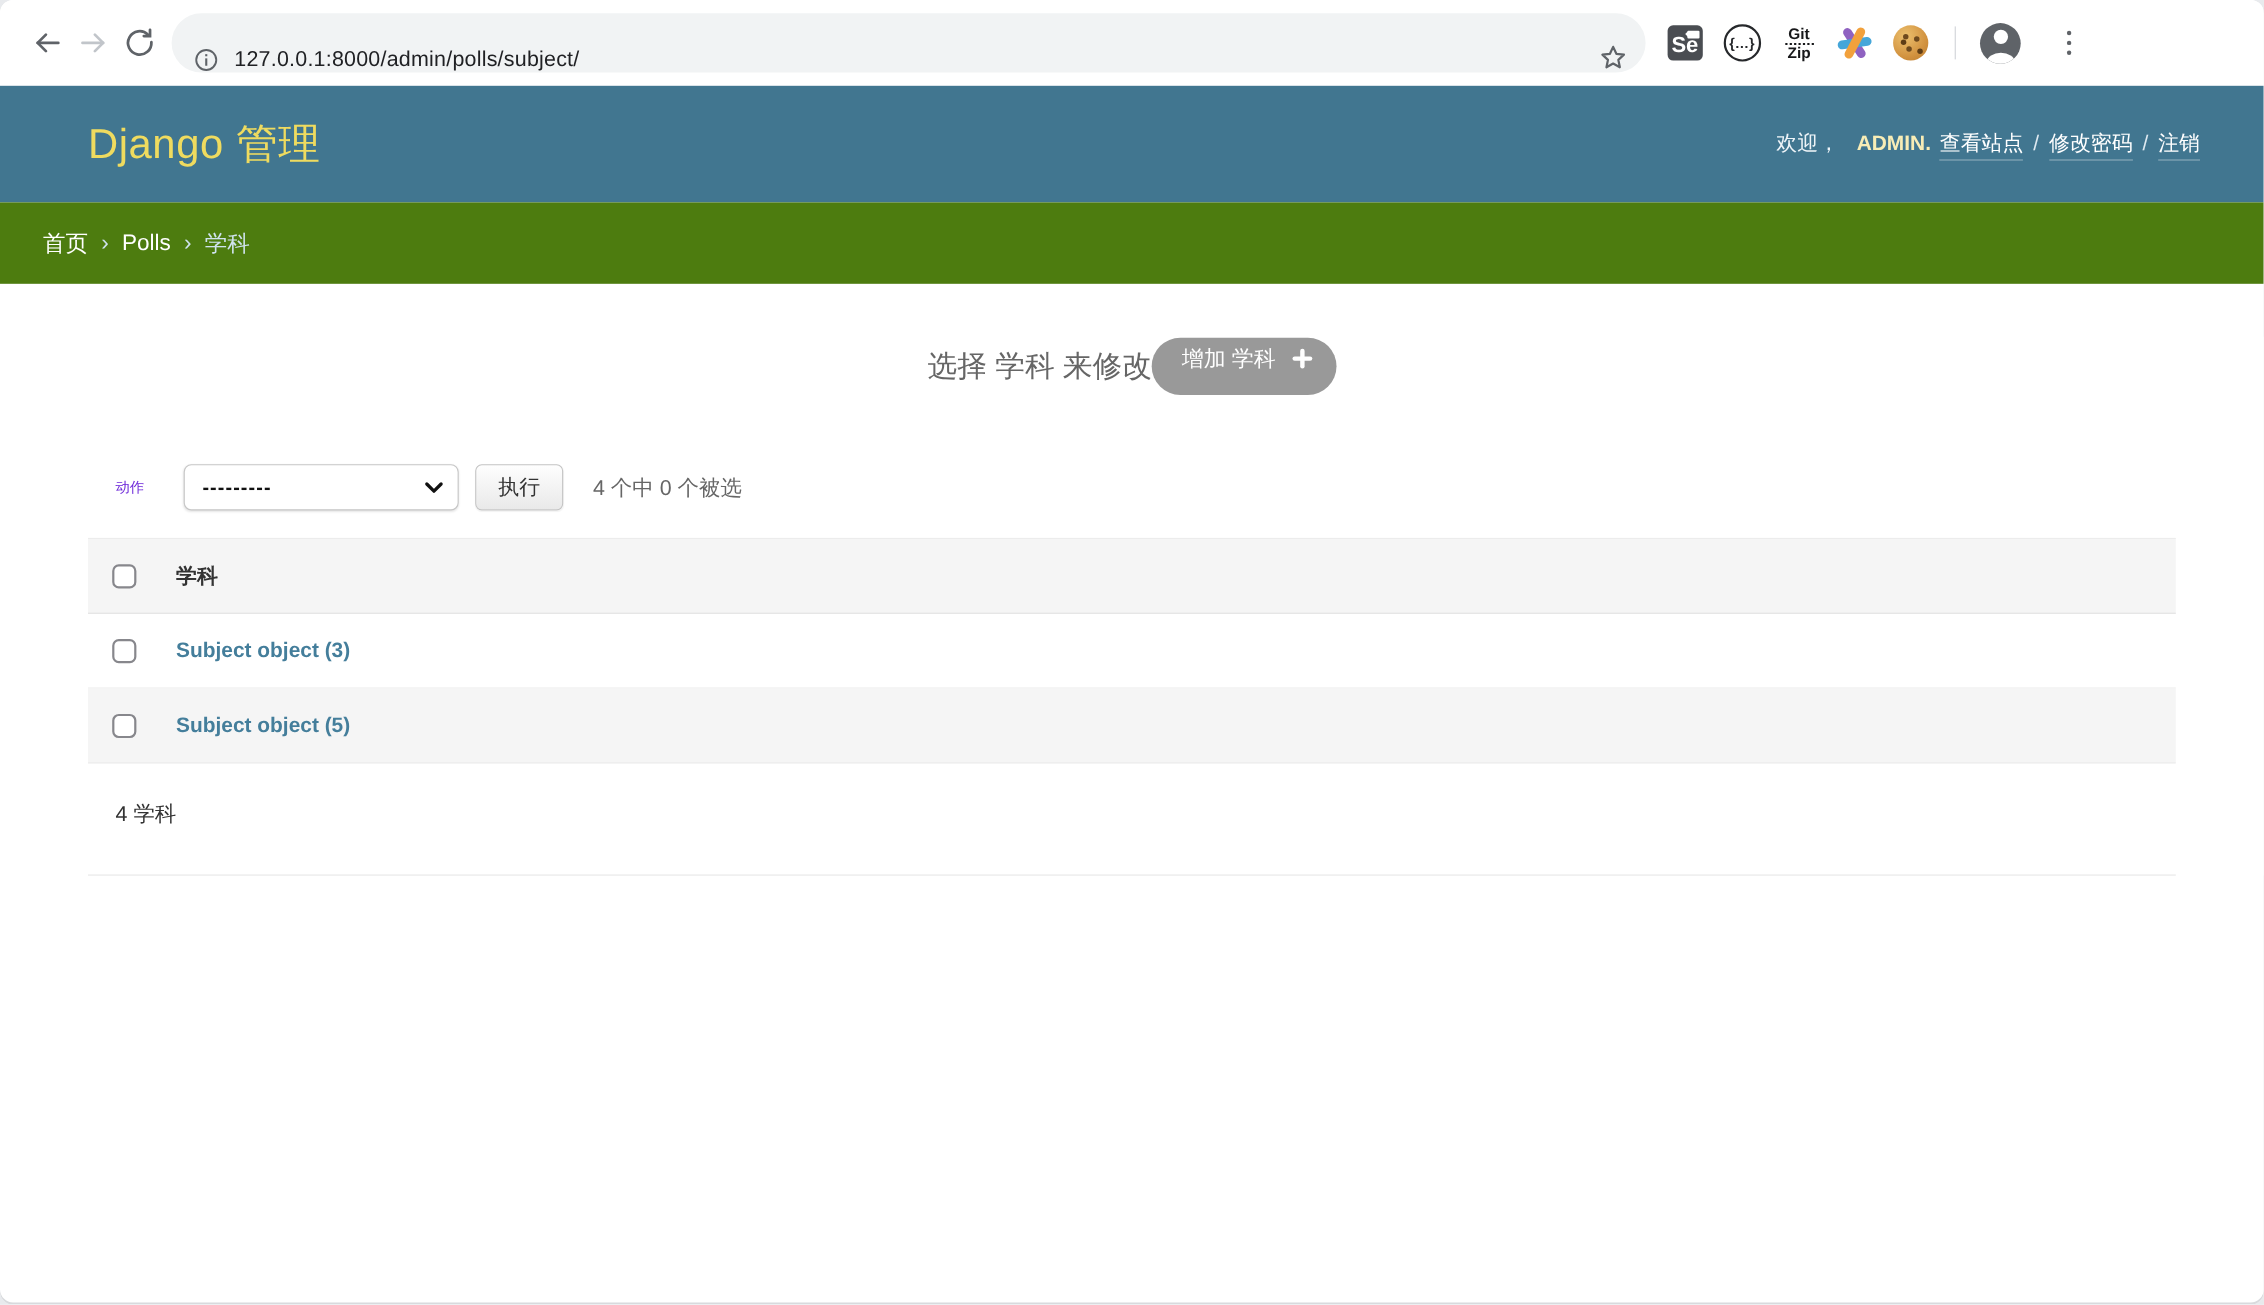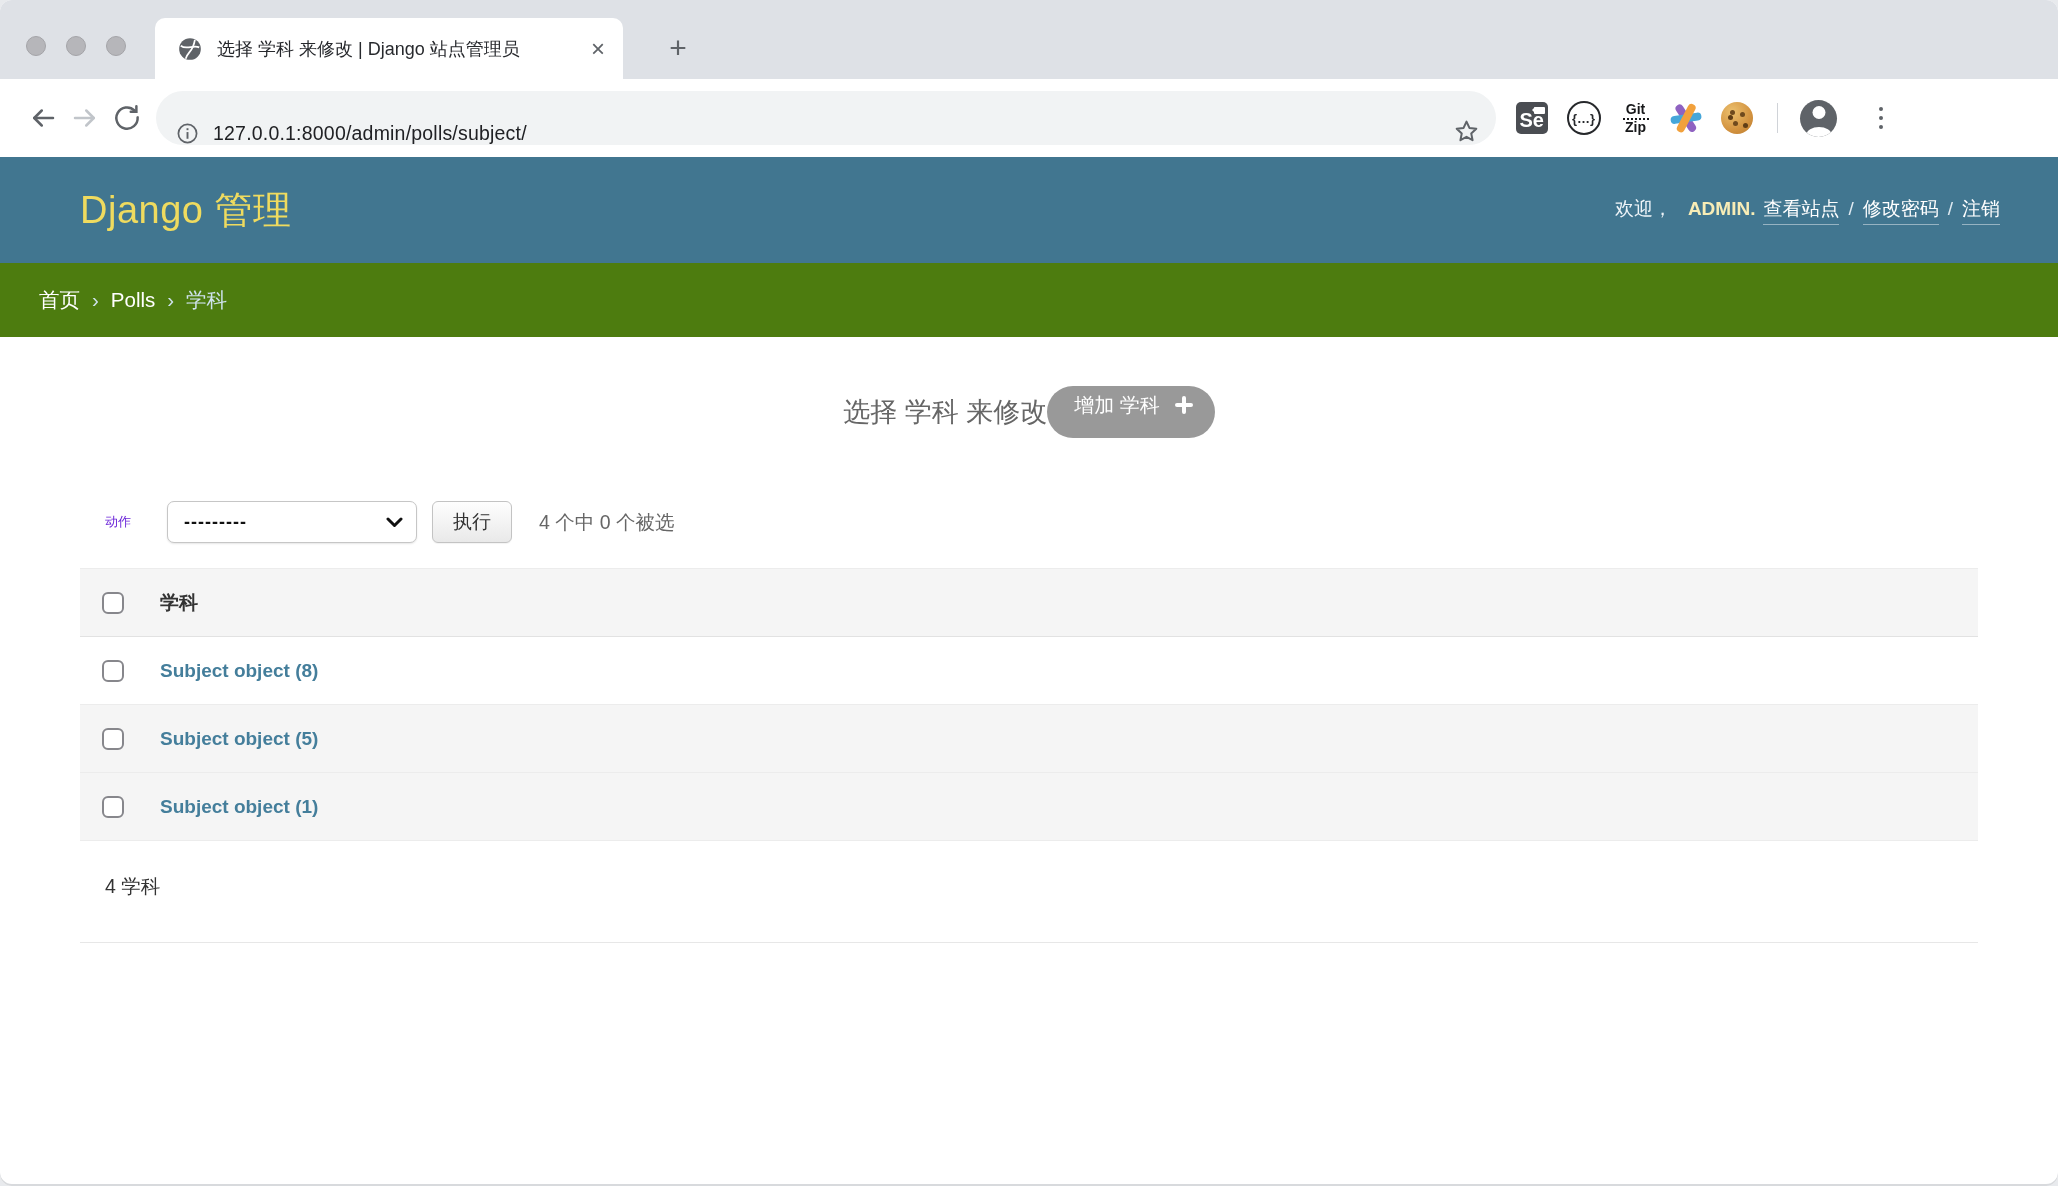--- a/index.html
+++ b/index.html
@@ -106,39 +106,20 @@
   .col-header { font-size:19px; font-weight:bold; color:#333; }
   .row-link { font-size:19px; font-weight:bold; color:#447e9b; text-decoration:none; }
 
   .paginator { padding:32px 0 42px 25px; font-size:19.5px; color:#333; border-bottom:1px solid #e7e7e7; }
 </style>
 </head>
 <body>
 
 <div class="window">
 
-  <div class="tabstrip">
-    <div class="traffic-lights">
-      <span class="light"></span>
-      <span class="light"></span>
-      <span class="light"></span>
-    </div>
-    <div class="tab">
-      <svg class="favicon" viewBox="0 0 24 24">
-        <circle cx="12" cy="12" r="10" fill="#5f6368"></circle>
-        <path d="M3.5 9 C9 13.5, 15 7.5, 20.5 10.5" stroke="#fff" stroke-width="1.6" fill="none"></path>
-        <path d="M8 21 C10 14, 14.5 15.5, 16.5 3.5" stroke="#fff" stroke-width="1.6" fill="none"></path>
-      </svg>
-      <div class="tab-title-clip">
-        <span>选择 学科 来修改 | Django 站点管理员</span>
-      </div>
-      <span class="tab-close">×</span>
-    </div>
-    <div class="newtab">+</div>
-  </div>
 
   <div class="toolbar">
     <span class="nav-icon">
       <svg width="30" height="30" viewBox="0 0 24 24" fill="none" stroke="#5f6368" stroke-width="2" stroke-linecap="round" stroke-linejoin="round">
           <path d="M20 12H5"></path>
           <path d="M11 6l-6 6 6 6"></path>
         </svg>
     </span>
     <span class="nav-icon">
       <svg width="30" height="30" viewBox="0 0 24 24" fill="none" stroke="#c1c5ca" stroke-width="2" stroke-linecap="round" stroke-linejoin="round">
@@ -243,28 +224,24 @@
       <span class="action-note">4 个中 0 个被选</span>
     </div>
 
     <div class="changelist">
       <div class="cl-row head">
         <span class="checkbox"></span>
         <span class="col-header">学科</span>
       </div>
       <div class="cl-row">
         <span class="checkbox"></span>
-        <a class="row-link">Subject object (8)</a>
+        <a class="row-link">Subject object (3)</a>
       </div>
       <div class="cl-row stripe">
         <span class="checkbox"></span>
         <a class="row-link">Subject object (5)</a>
       </div>
-      <div class="cl-row stripe">
-        <span class="checkbox"></span>
-        <a class="row-link">Subject object (1)</a>
-      </div>
     </div>
 
     <div class="paginator">4 学科</div>
   </div>
 
 </div>
 
 </body></html>

